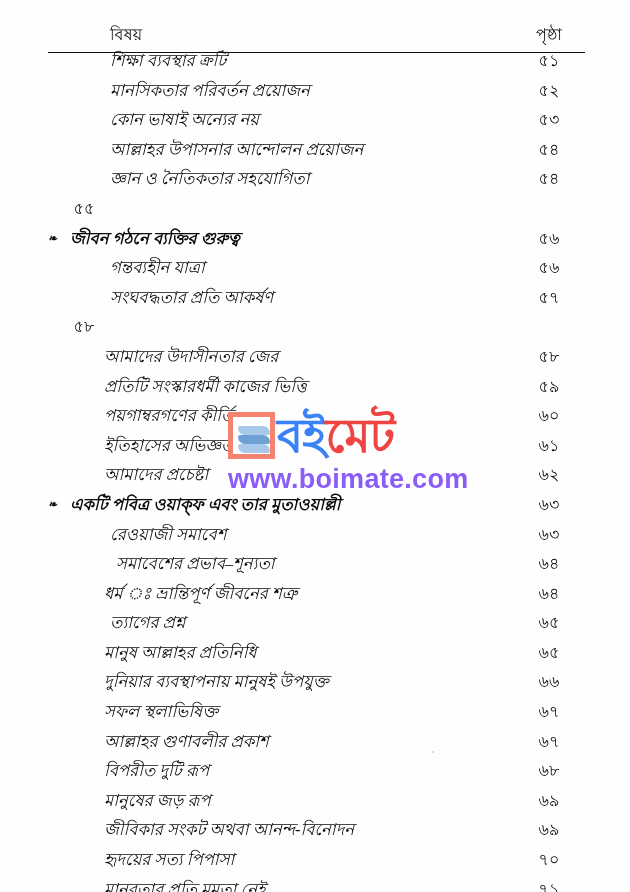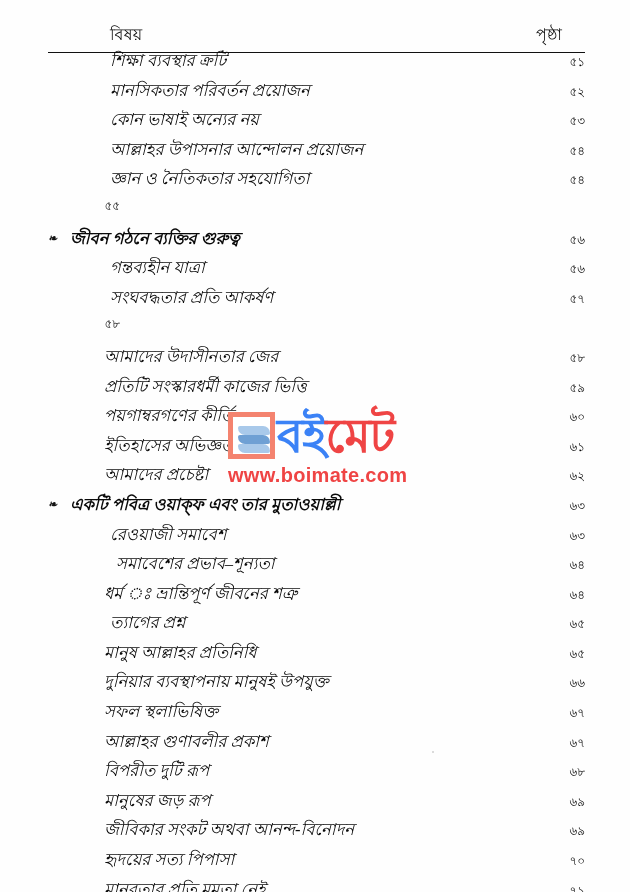--- a/index.html
+++ b/index.html
@@ -75,22 +75,22 @@
     display: flex;
     align-items: baseline;
     font-size: 16.5px;
     line-height: 1.15;
     white-space: nowrap;
     font-style: italic;
   }
 
   .row-page {
     flex: 0 0 72px;
-    text-align: right;
-    font-size: 12px;
+    text-align: center;
+    font-size: 16px;
     line-height: 1.15;
   }
 
   
   .lvl-section .row-title { padding-left: 0px; font-weight: 700; }
   .lvl-item    .row-title { padding-left: 62px; }
   .lvl-item2   .row-title { padding-left: 68px; }
   .lvl-item3   .row-title { padding-left: 56px; }
 
   .section-mark {
@@ -146,23 +146,23 @@
     line-height: 1;
     letter-spacing: -1px;
     margin-left: 2px;
     white-space: nowrap;
   }
   .wm-word .p1 { color: #3b82f6; }
   .wm-word .p2 { color: #ef4444; }
 
   .wm-url {
     font-family: "Liberation Sans", "DejaVu Sans", sans-serif;
-    font-size: 20px;
+    font-size: 27px;
     font-weight: 700;
-    color: #ef4444;
+    color: #8b5cf6;
     letter-spacing: .3px;
     margin-top: -2px;
     white-space: nowrap;
   }
 
   .spot {
     position: absolute;
     left: 432px;
     top: 751px;
     width: 2px;

